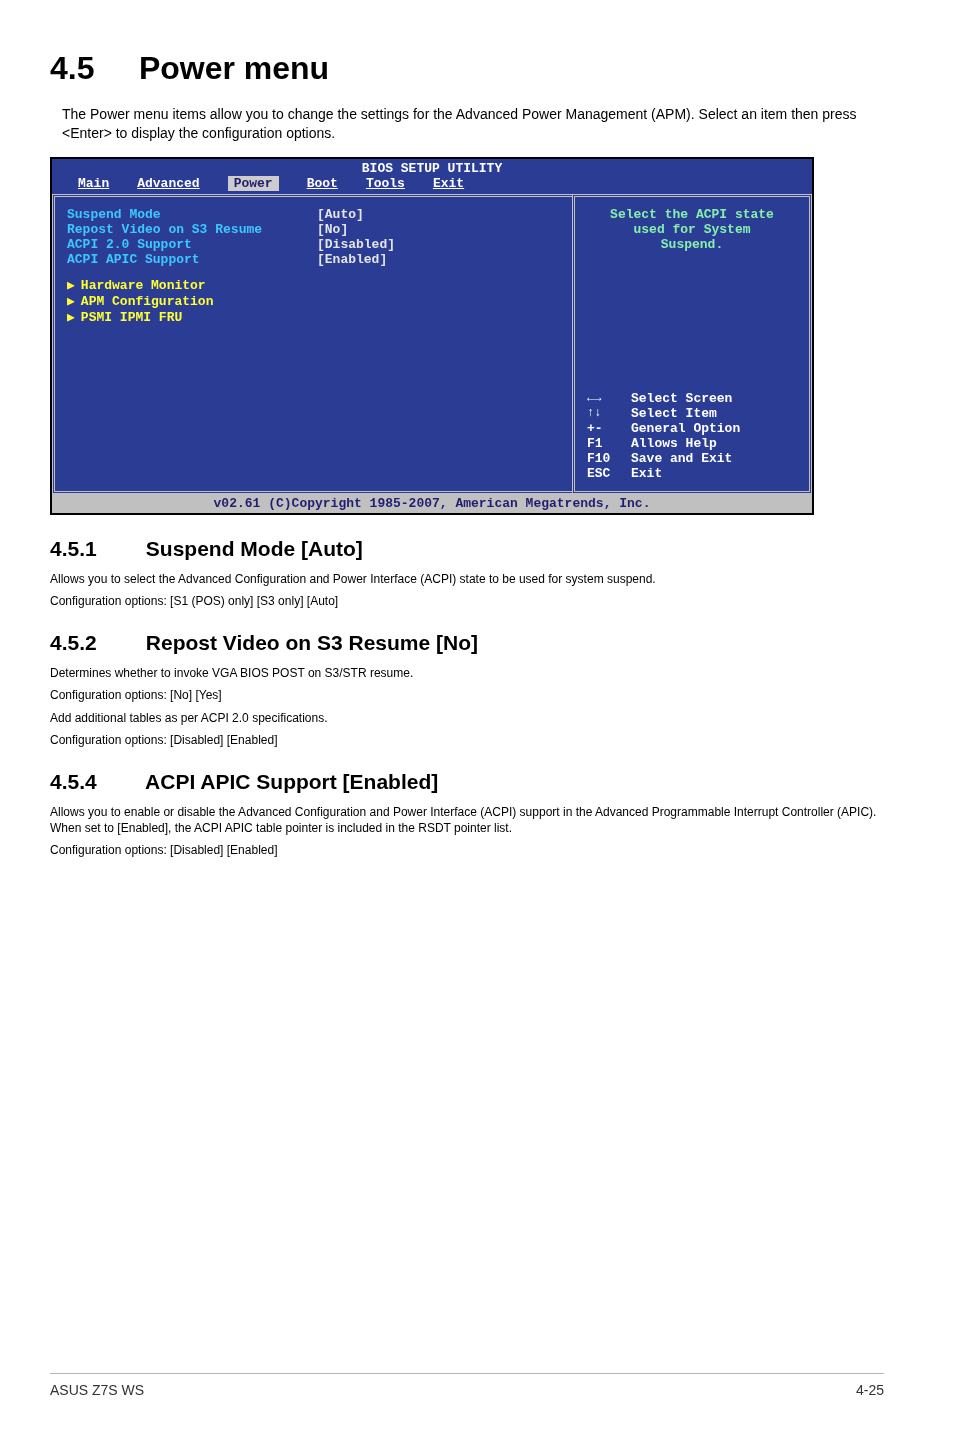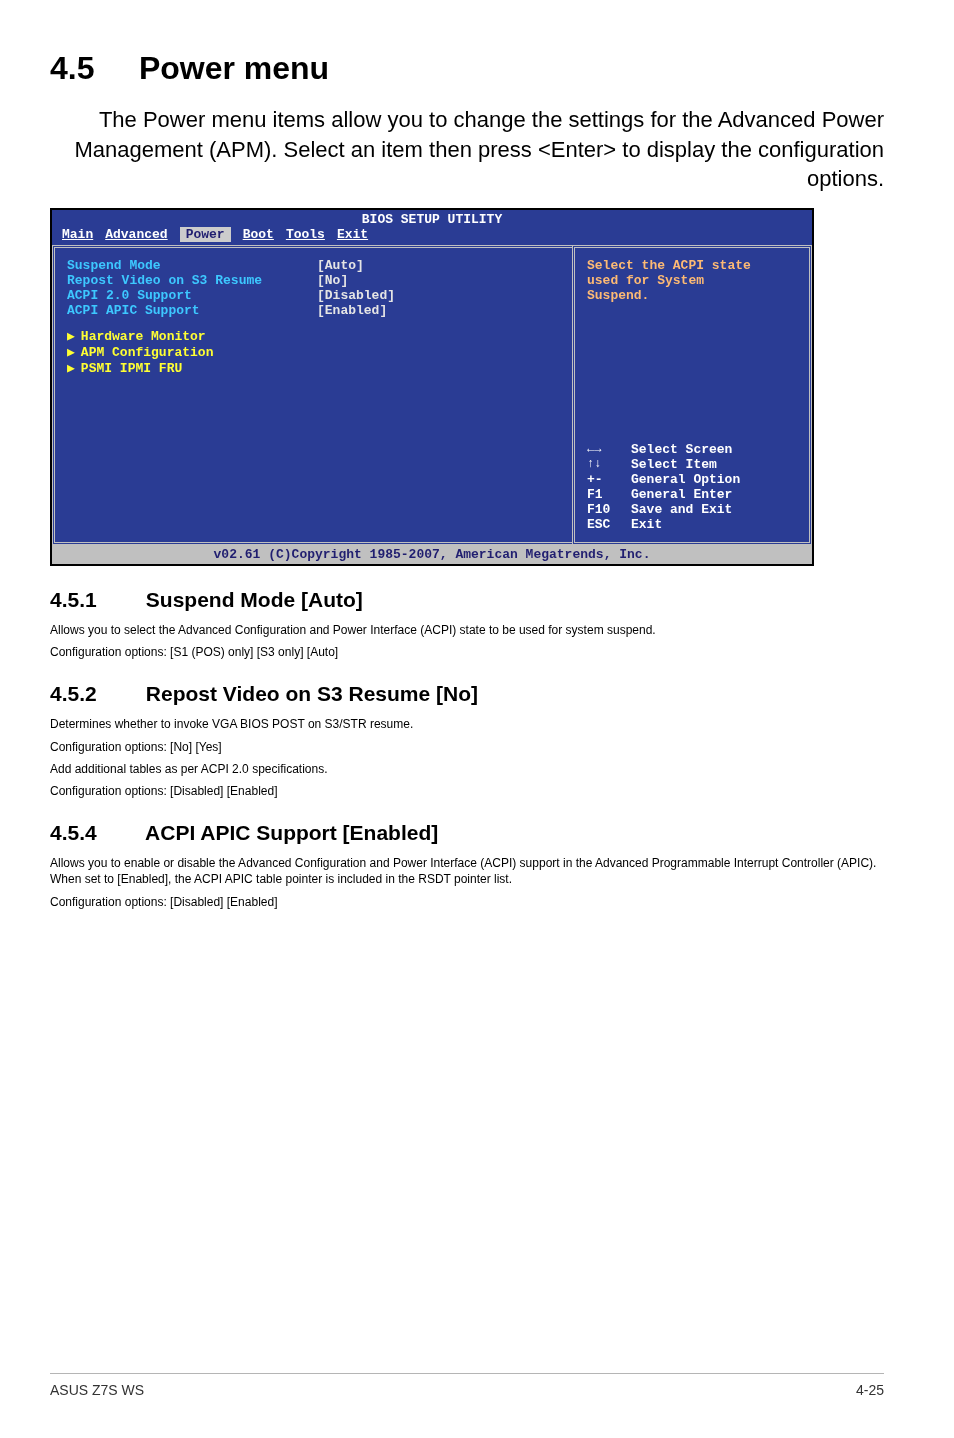--- a/index.html
+++ b/index.html
@@ -25,24 +25,23 @@
   h1.section-title {
     font-size: 32px;
     font-weight: bold;
     margin: 0 0 18px 0;
   }
   .sec-num {
     display: inline-block;
     width: 80px;
   }
   p.intro {
-    font-size: 22px;
+    font-size: 14px;
     line-height: 1.35;
     margin: 0 0 14px 12px;
-    text-align: right;
   }
   
   .bios-fig {
     width: 760px;
     background: #2a3c94;
     color: #ffff33;
     font-family: "Courier New", Courier, monospace;
     font-size: 13px;
     font-weight: bold;
     border: 2px solid #000000;
@@ -57,20 +56,21 @@
   }
   .bios-tabs {
     display: flex;
     background: #2a3c94;
     color: #ffffff;
     padding: 0 10px 3px 10px;
     gap: 12px;
   }
   .bios-tabs span {
     text-decoration: underline;
+    margin-left: 16px;
   }
   .bios-tabs span.sel {
     background: #cccccc;
     color: #201e70;
     text-decoration: none;
     padding: 0 6px;
   }
   .bios-body {
     display: flex;
   }
@@ -98,21 +98,22 @@
   .bios-label { width: 250px; color: #3dc8ff; }
   .bios-val { color: #e5e5e5; }
   .bios-sub {
     color: #ffff33;
     margin-top: 10px;
   }
   .bios-sub .pt {
     margin-right: 6px;
   }
   .bios-help {
-    color: #fdba74;
+    color: #86efac;
+    text-align: center;
   }
   .bios-keys {
     color: #ffffff;
     margin-top: 40px;
   }
   .bios-keys .kcol { display: flex; }
   .bios-keys .kk { width: 44px; color: #ffffff; }
   .bios-keys .kv { color: #ffffff; }
   .bios-keys .arrows { color: #fff; font-size: 12px;}
   .bios-footer {
@@ -207,21 +208,21 @@
             <div class="kcol">
                 <span class="kk arrows">↑↓</span>
                 <span class="kv">Select Item</span>
               </div>
             <div class="kcol">
                 <span class="kk">+-</span>
                 <span class="kv">General Option</span>
               </div>
             <div class="kcol">
                 <span class="kk">F1</span>
-                <span class="kv">General Enter</span>
+                <span class="kv">Allows Help</span>
               </div>
             <div class="kcol">
                 <span class="kk">F10</span>
                 <span class="kv">Save and Exit</span>
               </div>
             <div class="kcol">
                 <span class="kk">ESC</span>
                 <span class="kv">Exit</span>
               </div>
           </div>

